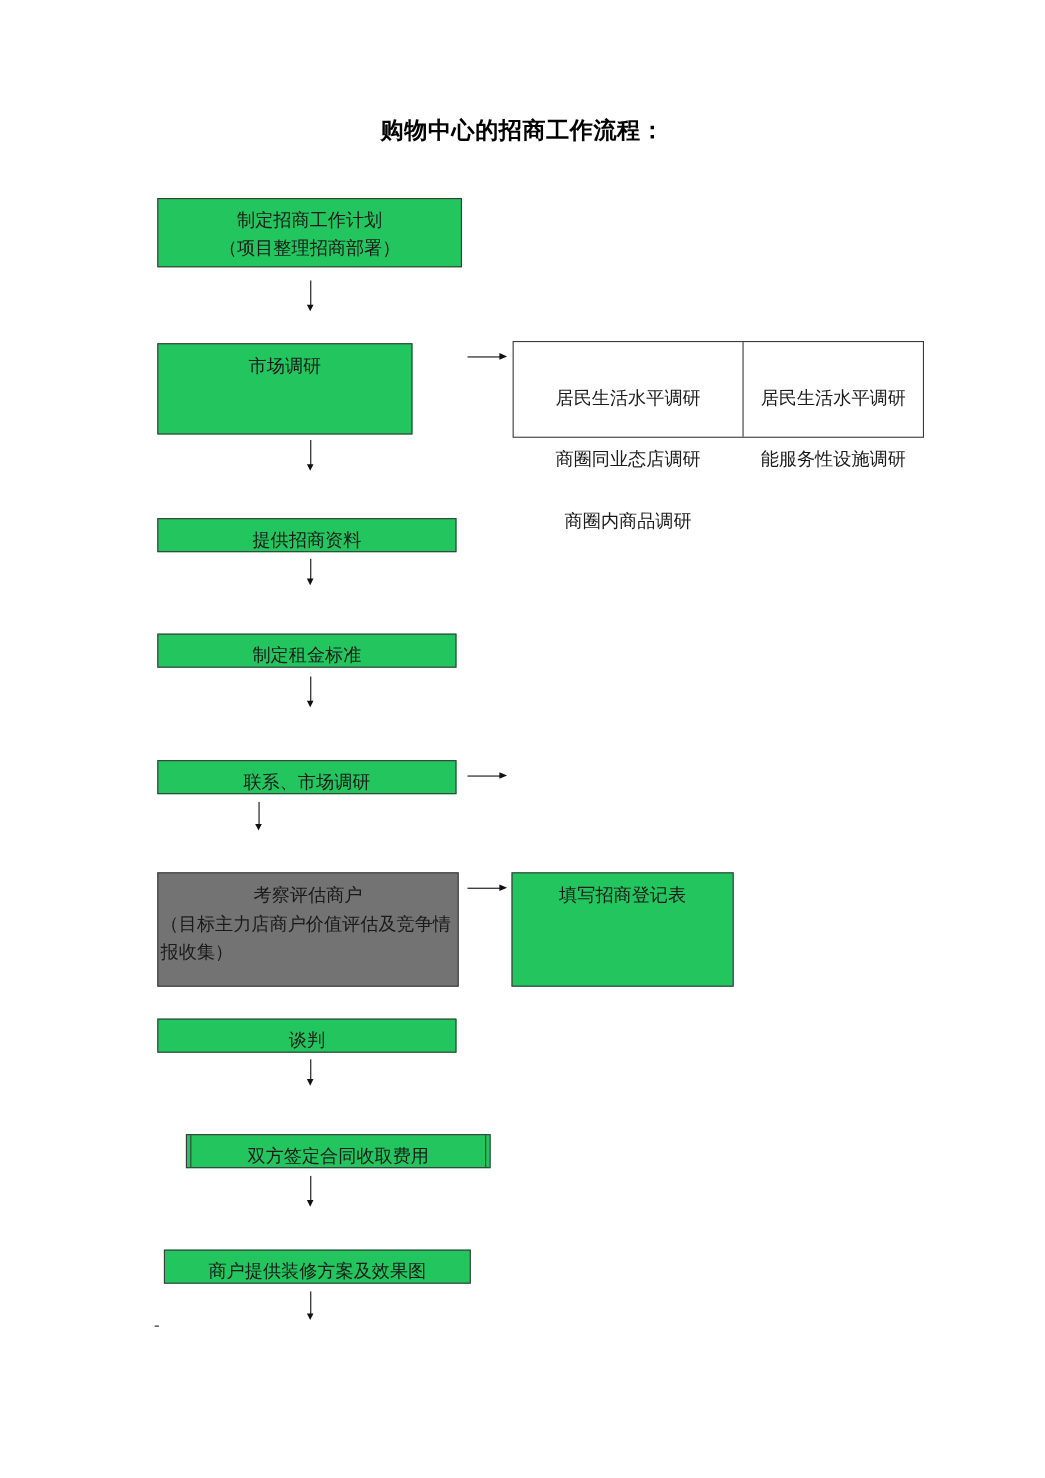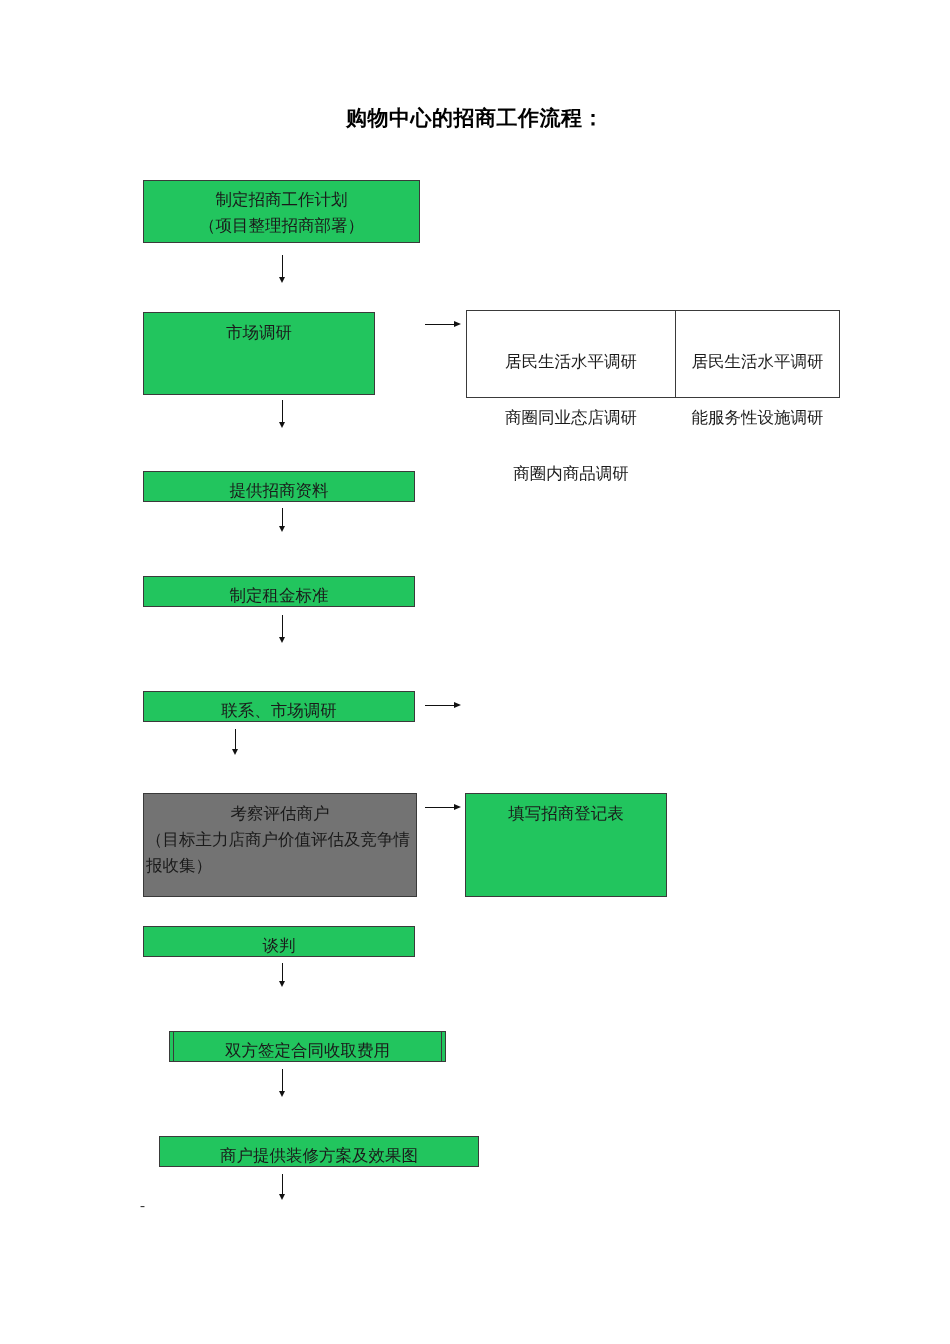--- a/index.html
+++ b/index.html
@@ -248,21 +248,21 @@
 
   <div class="fbox doubled" style="left:143px; top:1031px; width:277px; height:31px;">
     <span class="ln">双方签定合同收取费用</span>
   </div>
 
   <div class="arrow-down" style="left:277px; top:1069px; height:28px;">
     <span class="shaft"></span>
       <span class="head"></span>
   </div>
 
-  <div class="fbox" style="left:159px; top:1136px; width:320px; height:31px;">
+  <div class="fbox" style="left:149px; top:1136px; width:279px; height:31px;">
     <span class="ln">商户提供装修方案及效果图</span>
   </div>
 
   <div class="arrow-down" style="left:277px; top:1174px; height:26px;">
     <span class="shaft"></span>
       <span class="head"></span>
   </div>
 
   <div class="tail-dash" style="left:140px; top:1200px;">-</div>
 

